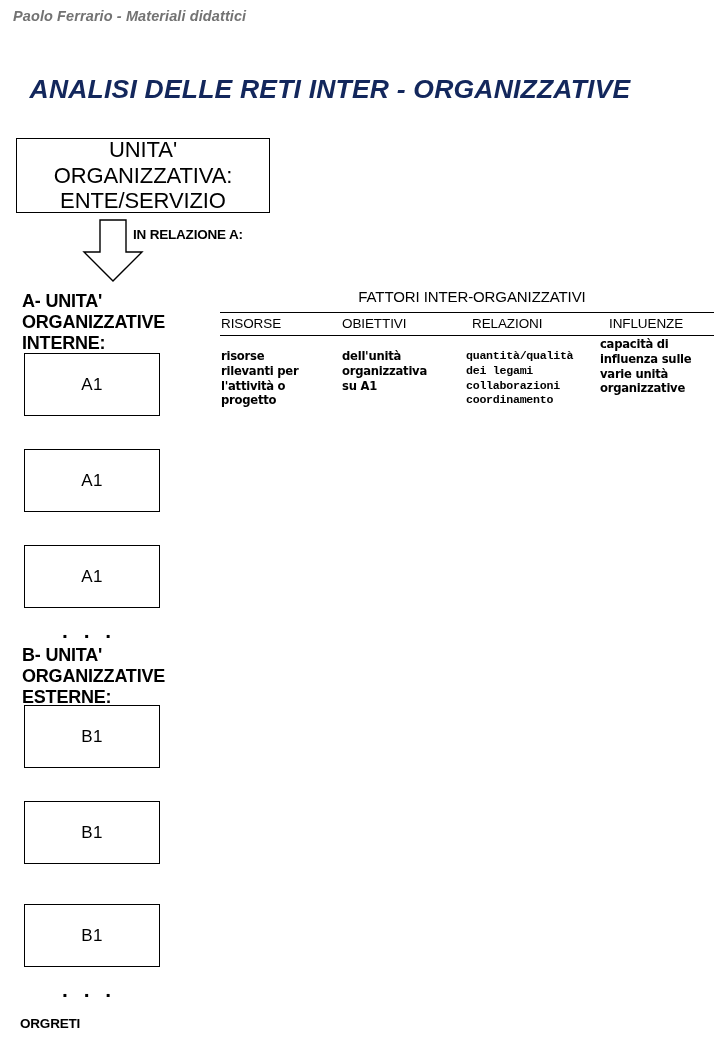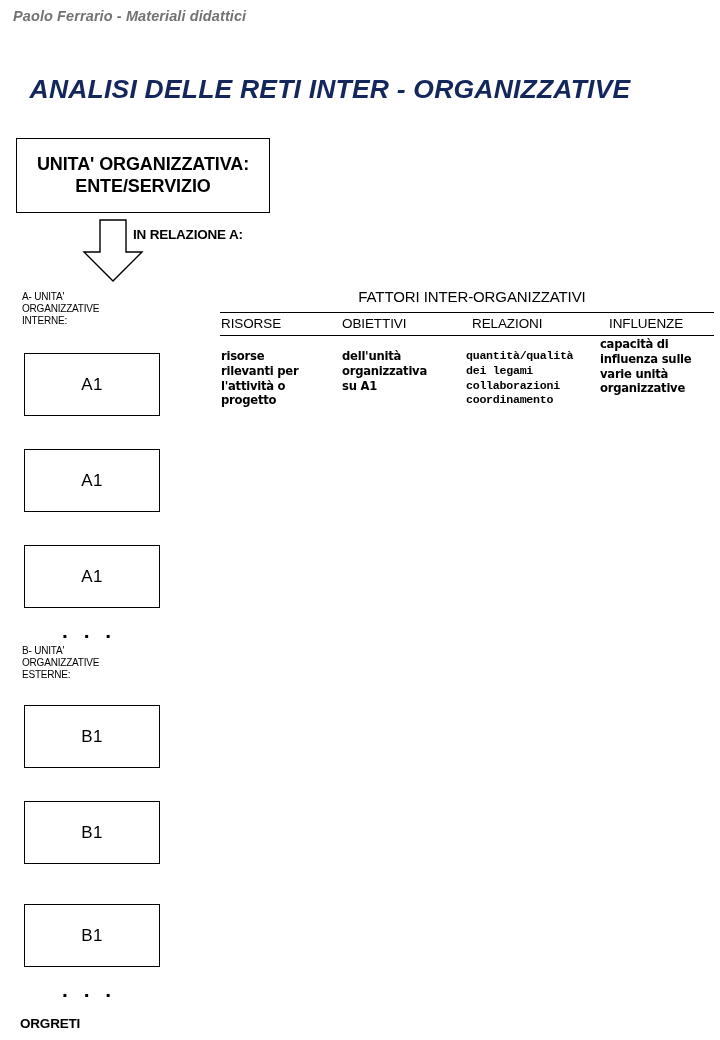--- a/index.html
+++ b/index.html
@@ -57,22 +57,22 @@
     width: 254px;
     height: 75px;
     border: 1.4px solid #000000;
     box-sizing: border-box;
     display: flex;
     align-items: center;
     justify-content: center;
   }
   .unit-box-text {
     text-align: center;
-    font-size: 18px;
-    font-weight: bold;
+    font-size: 22px;
+    font-weight: normal;
     line-height: 1.18;
     color: #000000;
     letter-spacing: -0.1px;
   }
 
   
   .arrow-wrap {
     position: absolute;
     left: 82px;
     top: 219px;
@@ -86,22 +86,22 @@
     top: 227px;
     font-size: 13.5px;
     font-weight: bold;
     letter-spacing: -0.2px;
     white-space: nowrap;
   }
 
   
   .group-label {
     position: absolute;
-    font-size: 10px;
-    font-weight: normal;
+    font-size: 18px;
+    font-weight: bold;
     line-height: 1.18;
     letter-spacing: -0.2px;
     color: #000000;
     white-space: pre-line;
   }
   .label-a { left: 22px; top: 291px; }
   .label-b { left: 22px; top: 645px; }
 
   .node-box {
     position: absolute;

